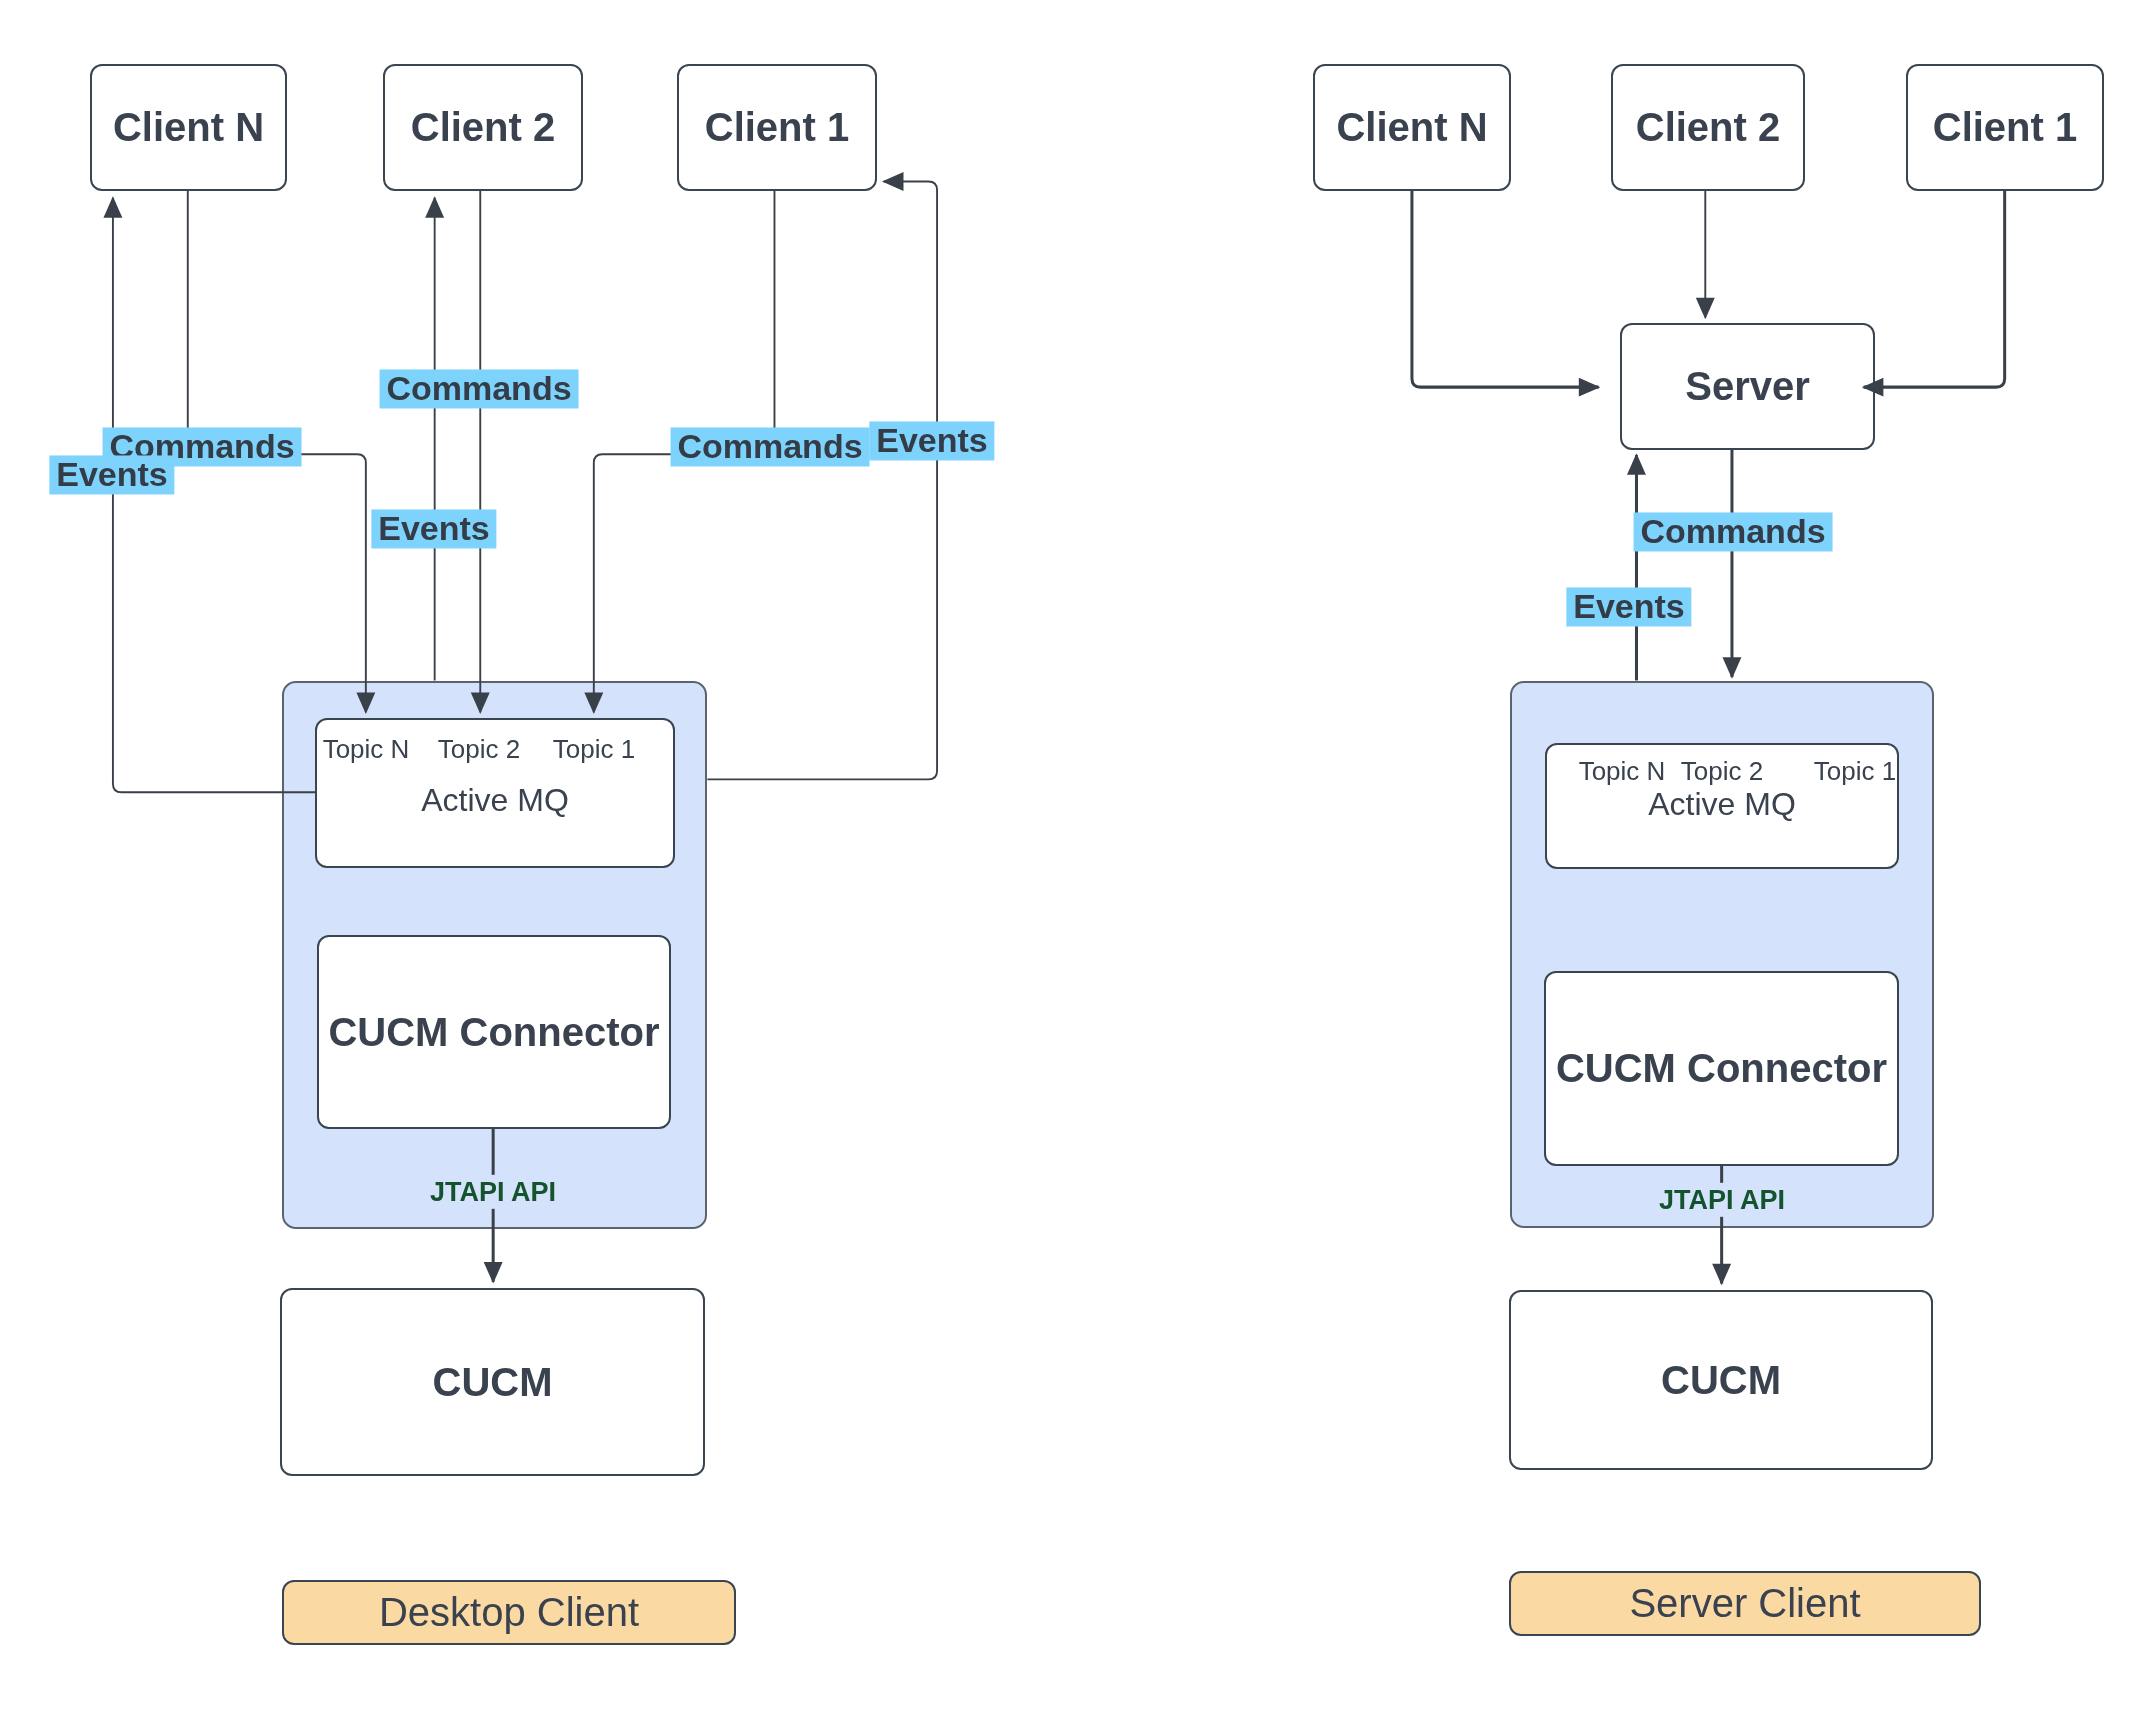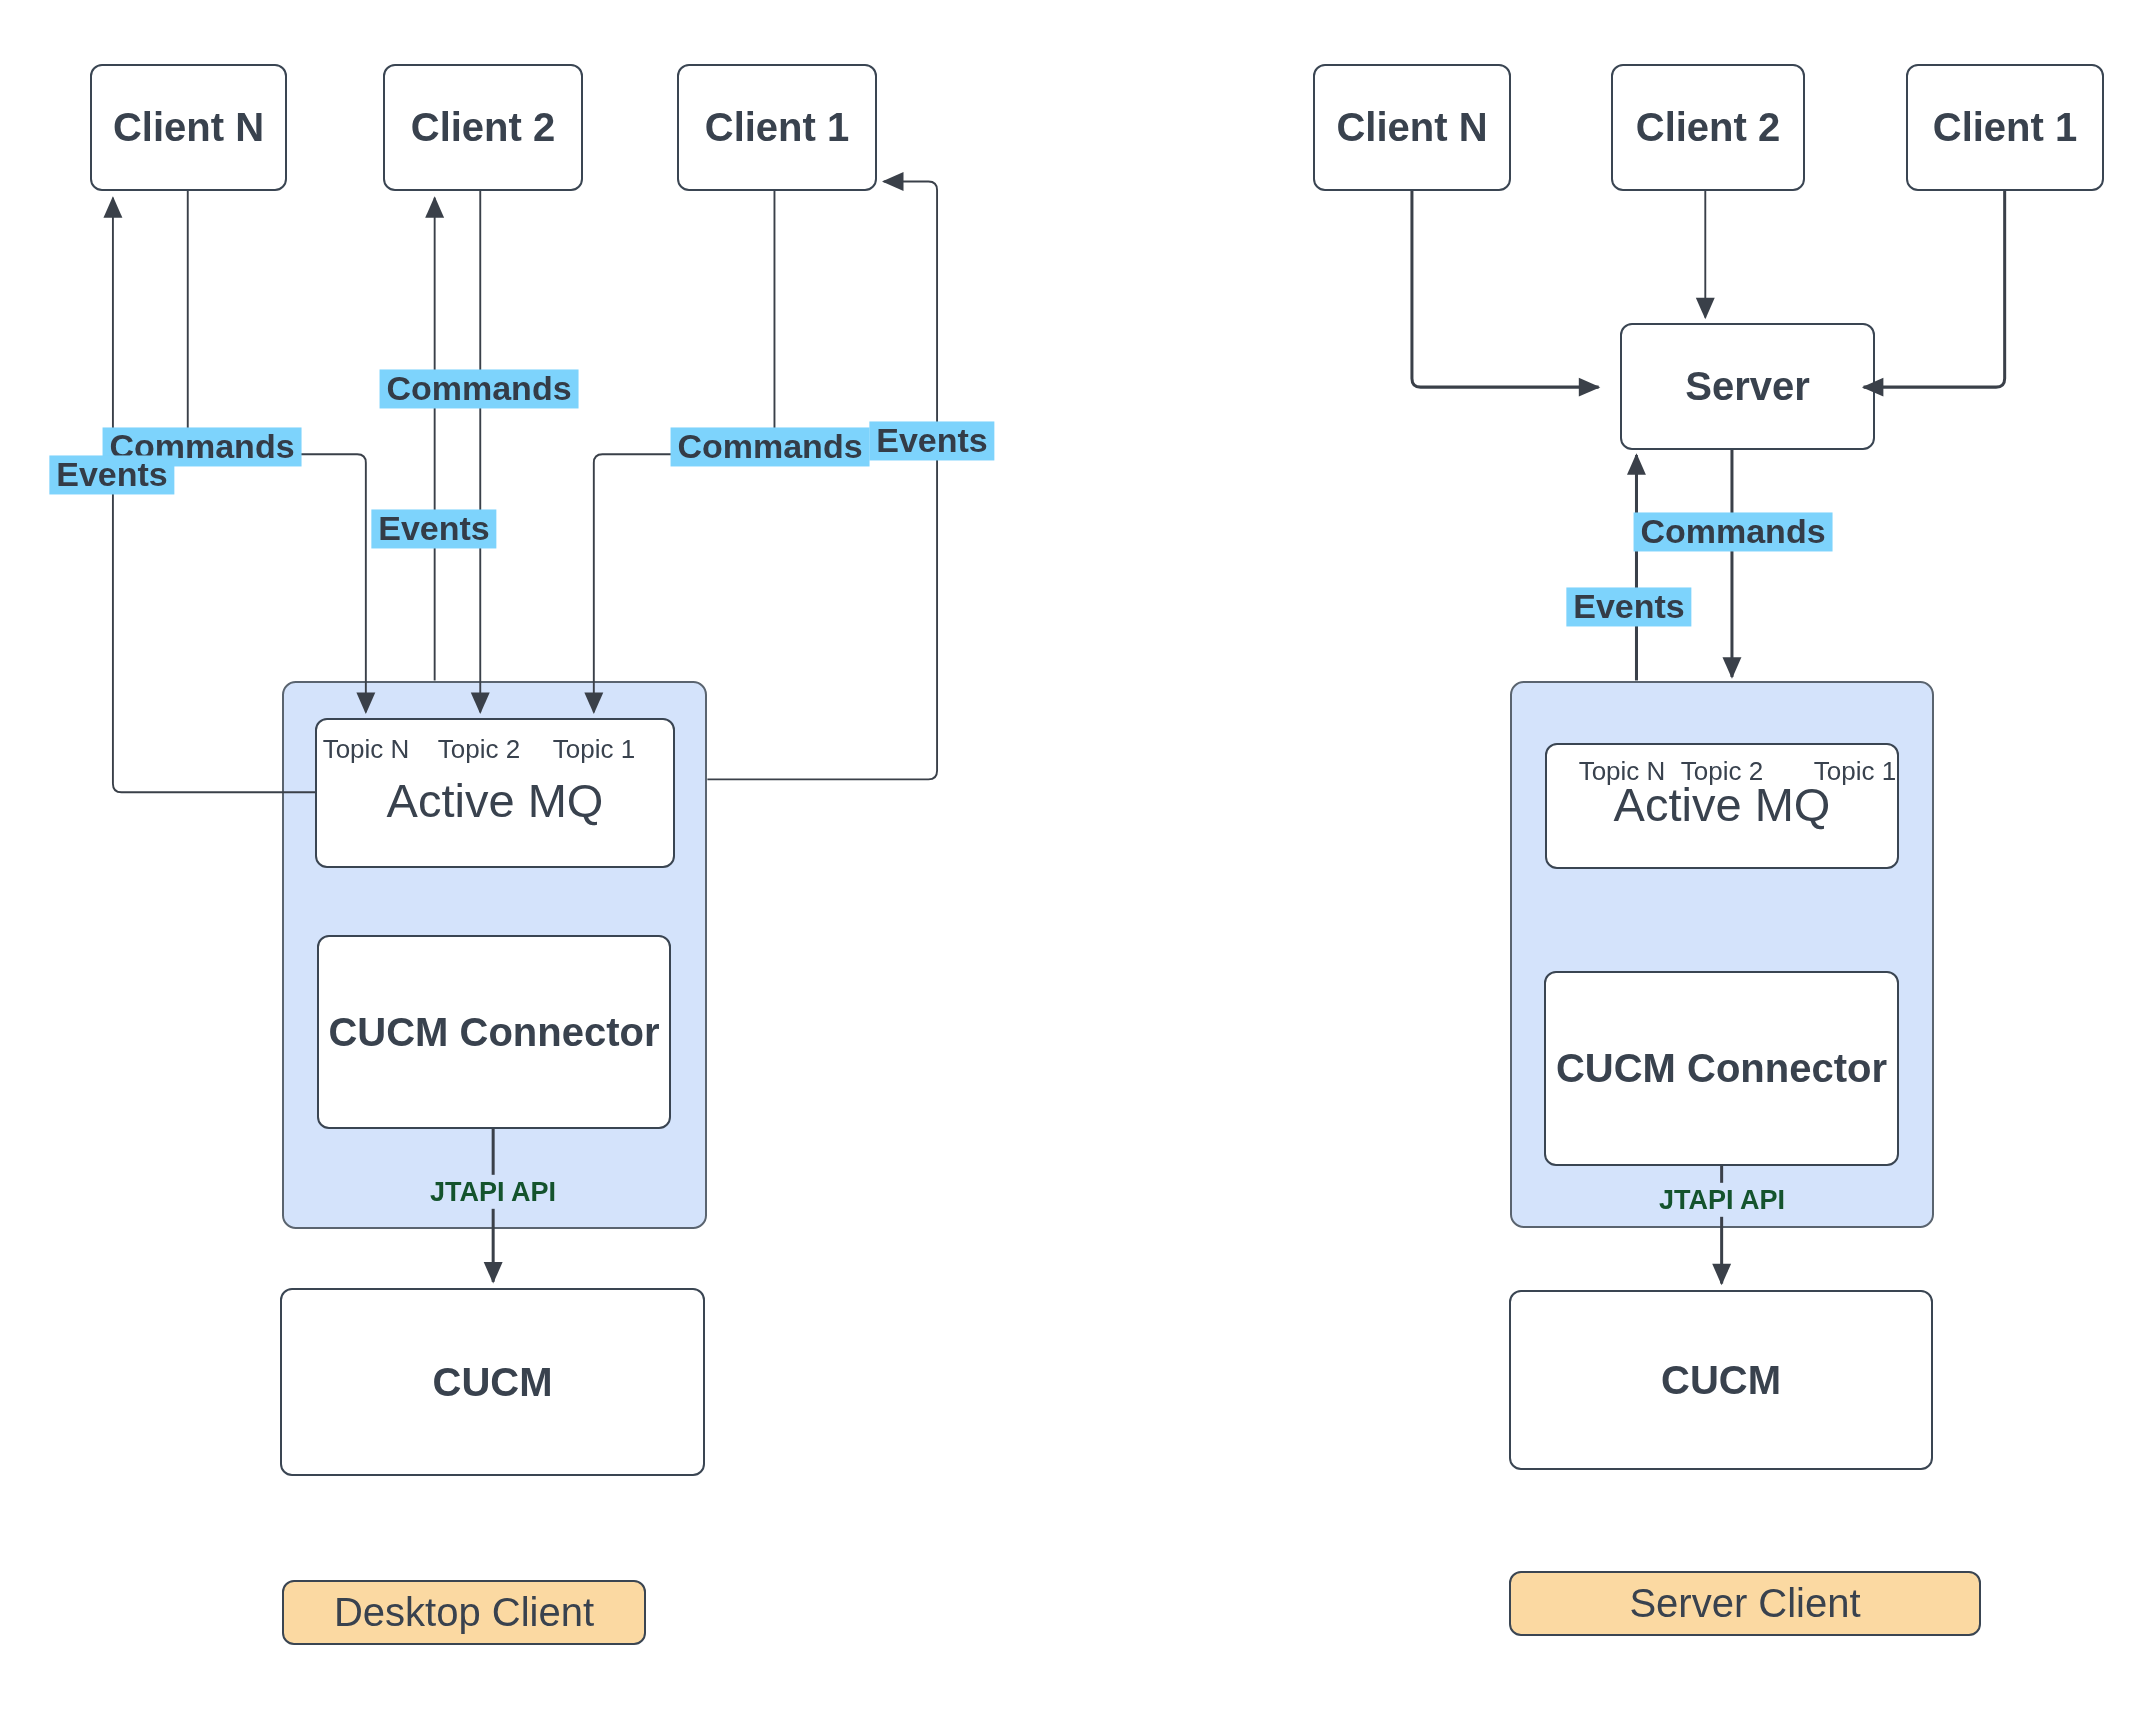--- a/index.html
+++ b/index.html
@@ -21,21 +21,21 @@
     position:absolute;box-sizing:border-box;background:#FBD9A2;
     border:2.6px solid #3A4552;border-radius:12px;
     display:flex;align-items:center;justify-content:center;font-size:40px;
   }
   .topic{
     position:absolute;transform:translate(-50%,-50%);
     font-size:26px;white-space:nowrap;
   }
   .amq-title{
     position:absolute;transform:translate(-50%,-50%);
-    font-size:47px;white-space:nowrap;
+    font-size:32px;white-space:nowrap;
   }
   .edge-label{
     position:absolute;transform:translate(-50%,-50%);
     font-size:34px;font-weight:bold;color:#343C47;background:#7dd3fc;
     padding:1.7px 6.9px;white-space:nowrap;line-height:1.05;
   }
   .jtapi-label{
     position:absolute;transform:translate(-50%,-50%);
     font-size:27px;font-weight:bold;color:#14532d;background:#D4E3FB;
     padding:1.7px 8.6px;white-space:nowrap;
@@ -66,21 +66,21 @@
   <span class="amq-title" style="left:495px;top:800px;">Active MQ</span>
 
   <div class="node" style="left:317px;top:935px;width:354px;height:194px;">
     <span>CUCM Connector</span>
   </div>
 
   <div class="node" style="left:280px;top:1288px;width:425px;height:188px;">
     <span>CUCM</span>
   </div>
 
-  <div class="caption-box" style="left:282px;top:1580px;width:364px;height:65px;">
+  <div class="caption-box" style="left:282px;top:1580px;width:454px;height:65px;">
     <span>Desktop Client</span>
   </div>
 
   <div class="node" style="left:1313px;top:64px;width:198px;height:127px;">
     <span>Client N</span>
   </div>
   <div class="node" style="left:1611px;top:64px;width:194px;height:127px;">
     <span>Client 2</span>
   </div>
   <div class="node" style="left:1906px;top:64px;width:198px;height:127px;">

